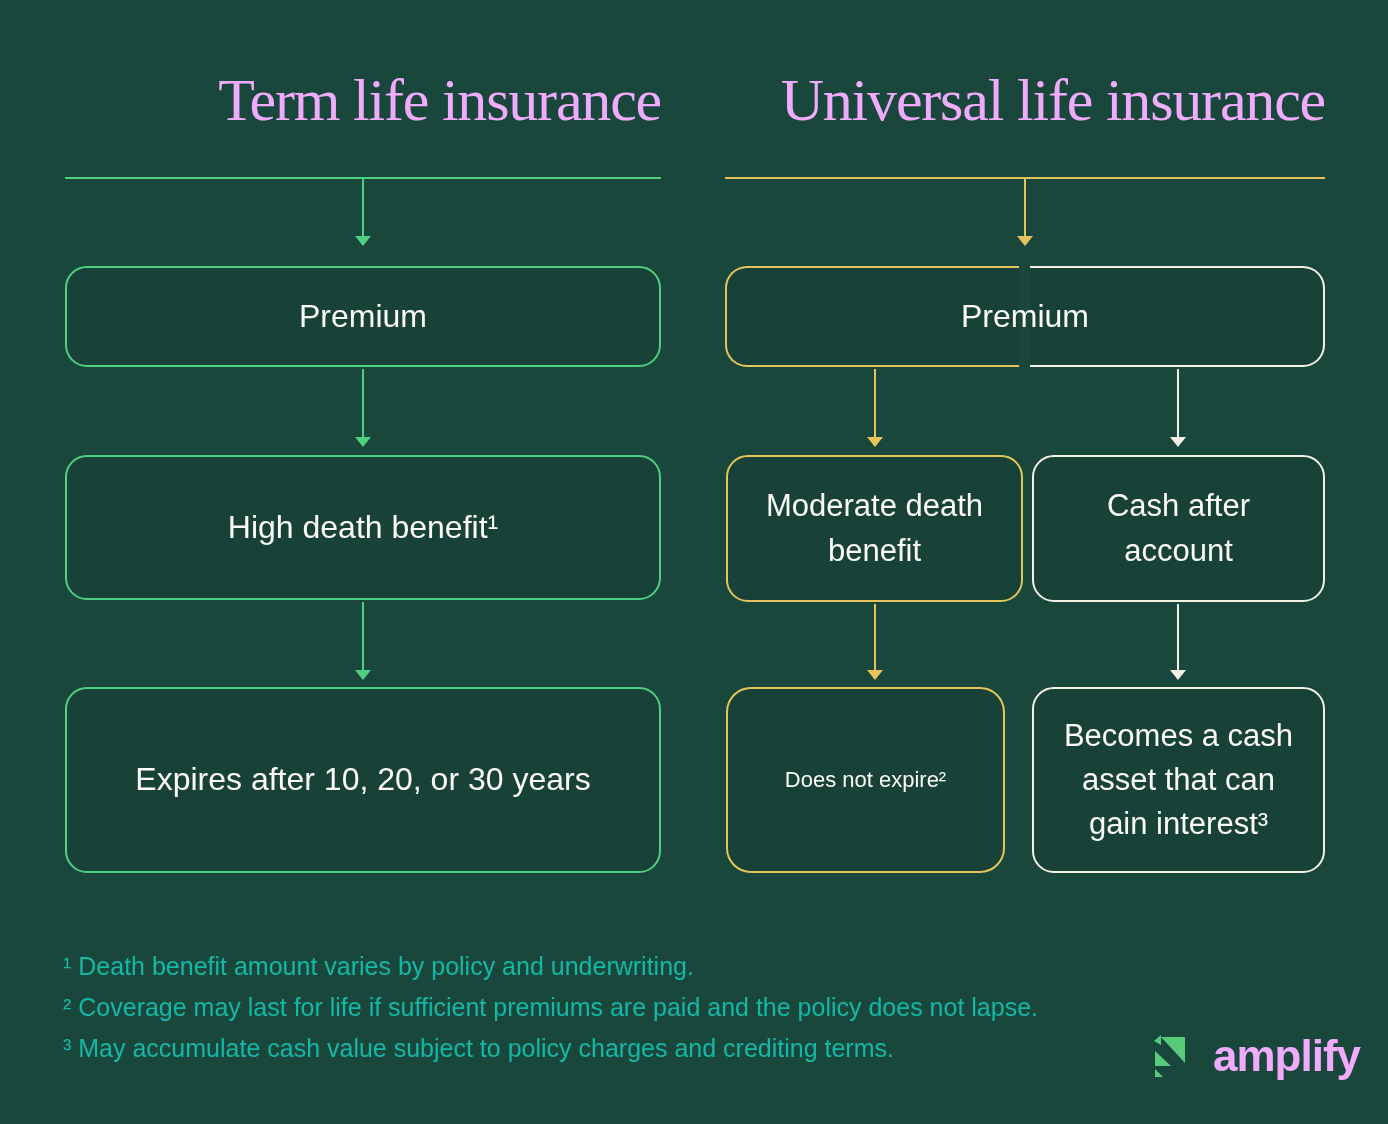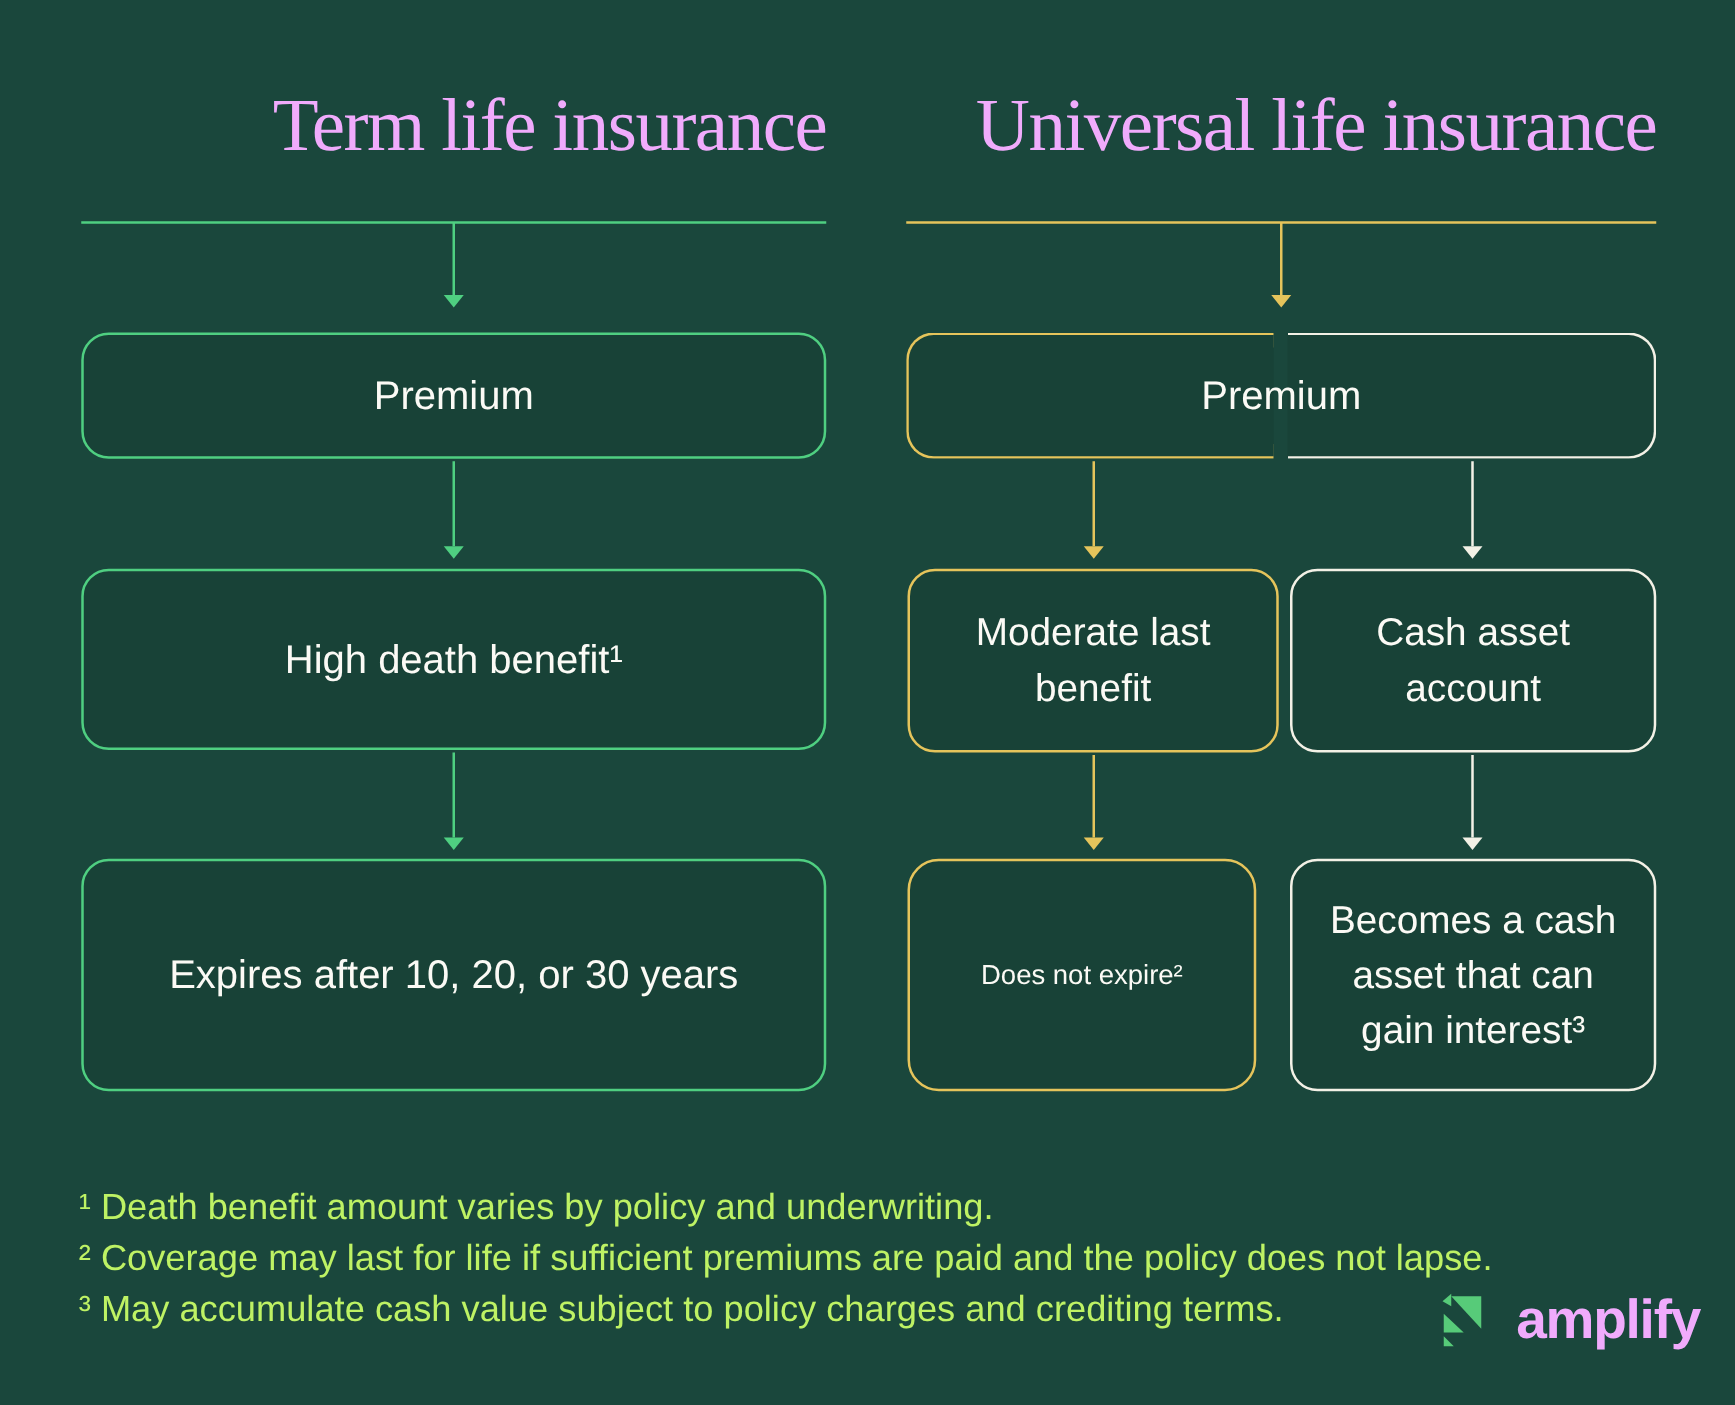--- a/index.html
+++ b/index.html
@@ -83,22 +83,22 @@
     align-items:center;
     justify-content:center;
     color:#FBFAF5;
     font-size:32px;
     font-weight:500;
   }
   .footnotes{
     position:absolute;
     left:63px;
     top:946px;
-    color:#bef264;
-    font-size:29px;
+    color:#14b8a6;
+    font-size:25px;
     line-height:41px;
     font-weight:400;
   }
   .logo{
     position:absolute;
     left:1148px;
     top:1028px;
     height:56px;
     display:flex;
     align-items:center;
@@ -158,22 +158,22 @@
 
   <div class="arrow c-yellow" style="left:867px;top:369px;height:78px;">
     <div class="stem"></div>
     <div class="head"></div>
   </div>
   <div class="arrow c-white" style="left:1170px;top:369px;height:78px;">
     <div class="stem"></div>
     <div class="head"></div>
   </div>
 
-  <div class="box b-yellow" style="left:726px;top:455px;width:297px;height:147px;font-size:31px;">Moderate last benefit</div>
-  <div class="box b-white" style="left:1032px;top:455px;width:293px;height:147px;font-size:31px;">Cash asset account</div>
+  <div class="box b-yellow" style="left:726px;top:455px;width:297px;height:147px;font-size:31px;">Moderate death benefit</div>
+  <div class="box b-white" style="left:1032px;top:455px;width:293px;height:147px;font-size:31px;">Cash after account</div>
 
   <div class="arrow c-yellow" style="left:867px;top:604px;height:76px;">
     <div class="stem"></div>
     <div class="head"></div>
   </div>
   <div class="arrow c-white" style="left:1170px;top:604px;height:76px;">
     <div class="stem"></div>
     <div class="head"></div>
   </div>
 

